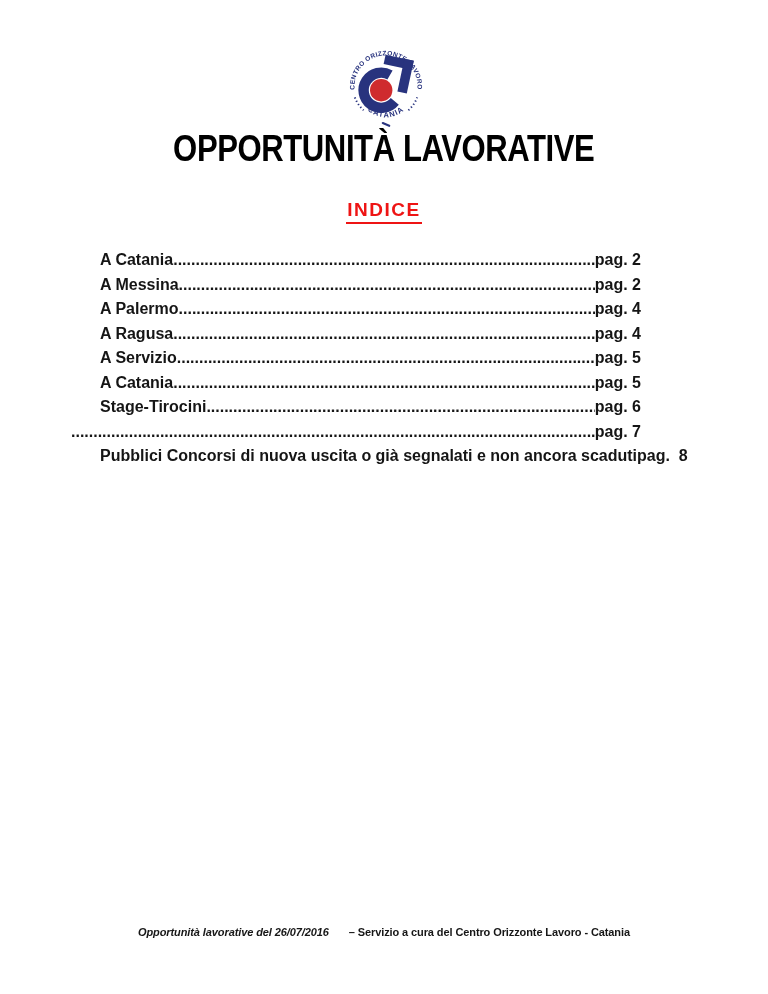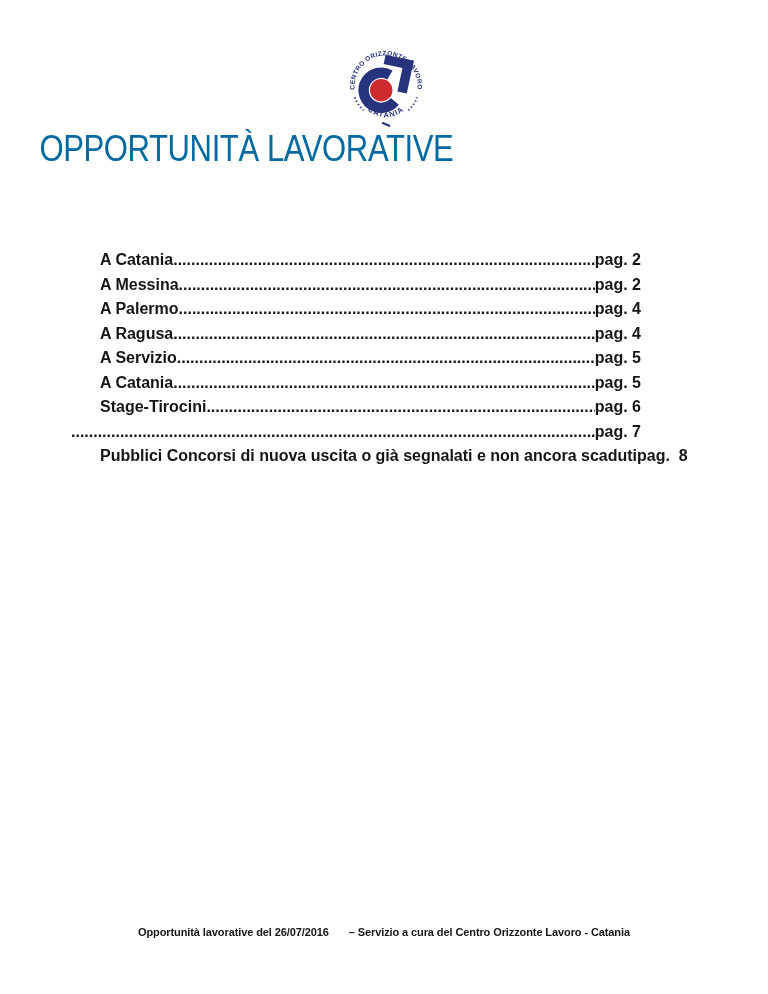--- a/index.html
+++ b/index.html
@@ -20,22 +20,22 @@
     font-family:"Liberation Sans",sans-serif;}
   .bot-text{fill:var(--navy);font-weight:bold;font-size:9.5px;letter-spacing:1.3px;
     font-family:"Liberation Sans",sans-serif;}
   .ring-dashes{fill:none;stroke:var(--navy);stroke-width:2.4;stroke-dasharray:1.6 3;}
   .c-arc{fill:none;stroke:var(--navy);stroke-width:13;}
   .l-shape{fill:var(--navy);}
   .o-disc{fill:var(--logo-red);}
   .logo-tick{stroke:var(--navy);stroke-width:2.6;stroke-linecap:round;}
   
   .title{
-    position:absolute;left:0;right:0;top:126px;margin:0;
-    font-size:37px;font-weight:normal;line-height:46px;color:#0369a1;
+    position:absolute;left:0;right:0;top:126px;margin:0;text-align:center;
+    font-size:37px;font-weight:bold;line-height:46px;color:#000000;
   }
   .title-inner{display:inline-block;transform:scaleX(.84);transform-origin:50% 50%;
     letter-spacing:-.5px;white-space:nowrap;}
   
   .indice-wrap{position:absolute;left:0;right:0;top:198px;text-align:center;}
   .indice{
     display:inline-block;font-size:19px;font-weight:bold;letter-spacing:1.5px;
     color:var(--index-red);border-bottom:2.5px solid currentColor;padding:0 1px 1px 1px;
     line-height:23px;
   }
@@ -46,21 +46,21 @@
     font-size:16px;font-weight:bold;color:#151515;
   }
   .toc-label{white-space:nowrap;flex:0 0 auto;margin-left:29px;}
   .toc-dots{flex:1 1 auto;overflow:hidden;white-space:nowrap;}
   .toc-page{flex:0 0 auto;white-space:pre;}
   
   .footer{
     position:absolute;left:0;right:0;top:926px;text-align:center;
     font-size:11px;font-weight:bold;color:#161616;letter-spacing:-.1px;white-space:nowrap;
   }
-  .f-italic{margin-right:20px;}
+  .f-italic{font-style:italic;margin-right:20px;}
 </style>
 </head>
 <body>
 
 <div class="page">
 
   <div class="logo">
     <svg viewBox="0 0 100 100" width="80" height="80">
       <defs>
         <path id="arcTop" d="M 17.6,72.7 A 39.5 39.5 0 1 1 82.4,72.7"></path>
@@ -85,20 +85,23 @@
       </g>
 
       <line class="logo-tick" x1="46" y1="95" x2="54" y2="98.5"></line>
     </svg>
   </div>
 
   <h1 class="title">
     <span class="title-inner">OPPORTUNITÀ LAVORATIVE</span>
   </h1>
 
+  <div class="indice-wrap">
+    <span class="indice">INDICE</span>
+  </div>
 
   <div class="toc" id="toc">
     <div class="toc-row">
       <span class="toc-label">A Catania</span>
       <span class="toc-dots">..........................................................................................................................................................................</span>
       <span class="toc-page">pag. 2</span>
     </div>
 
     <div class="toc-row">
       <span class="toc-label">A Messina</span>

